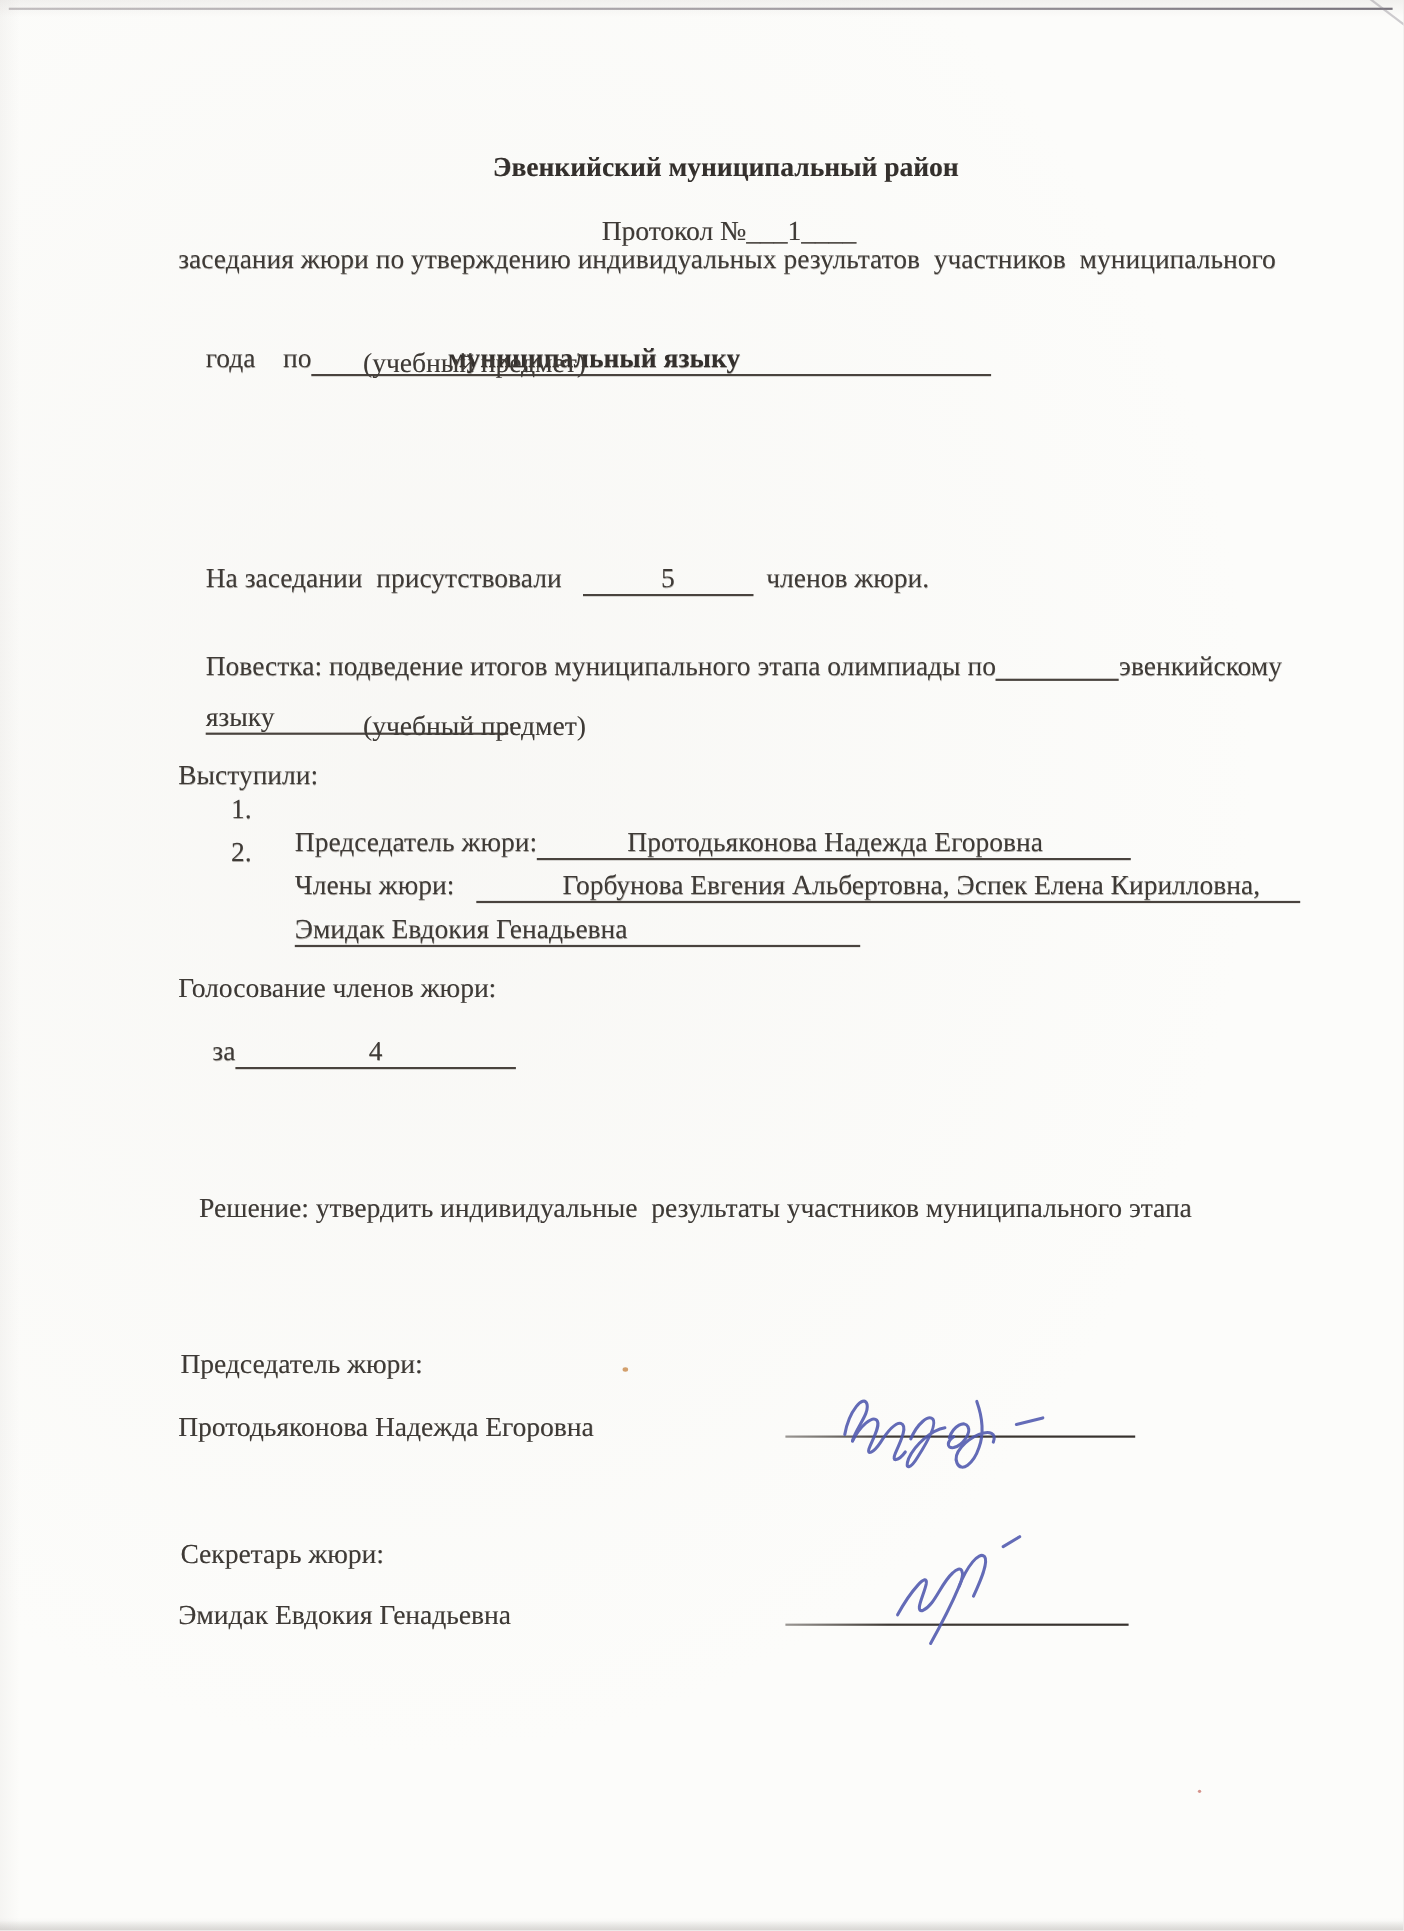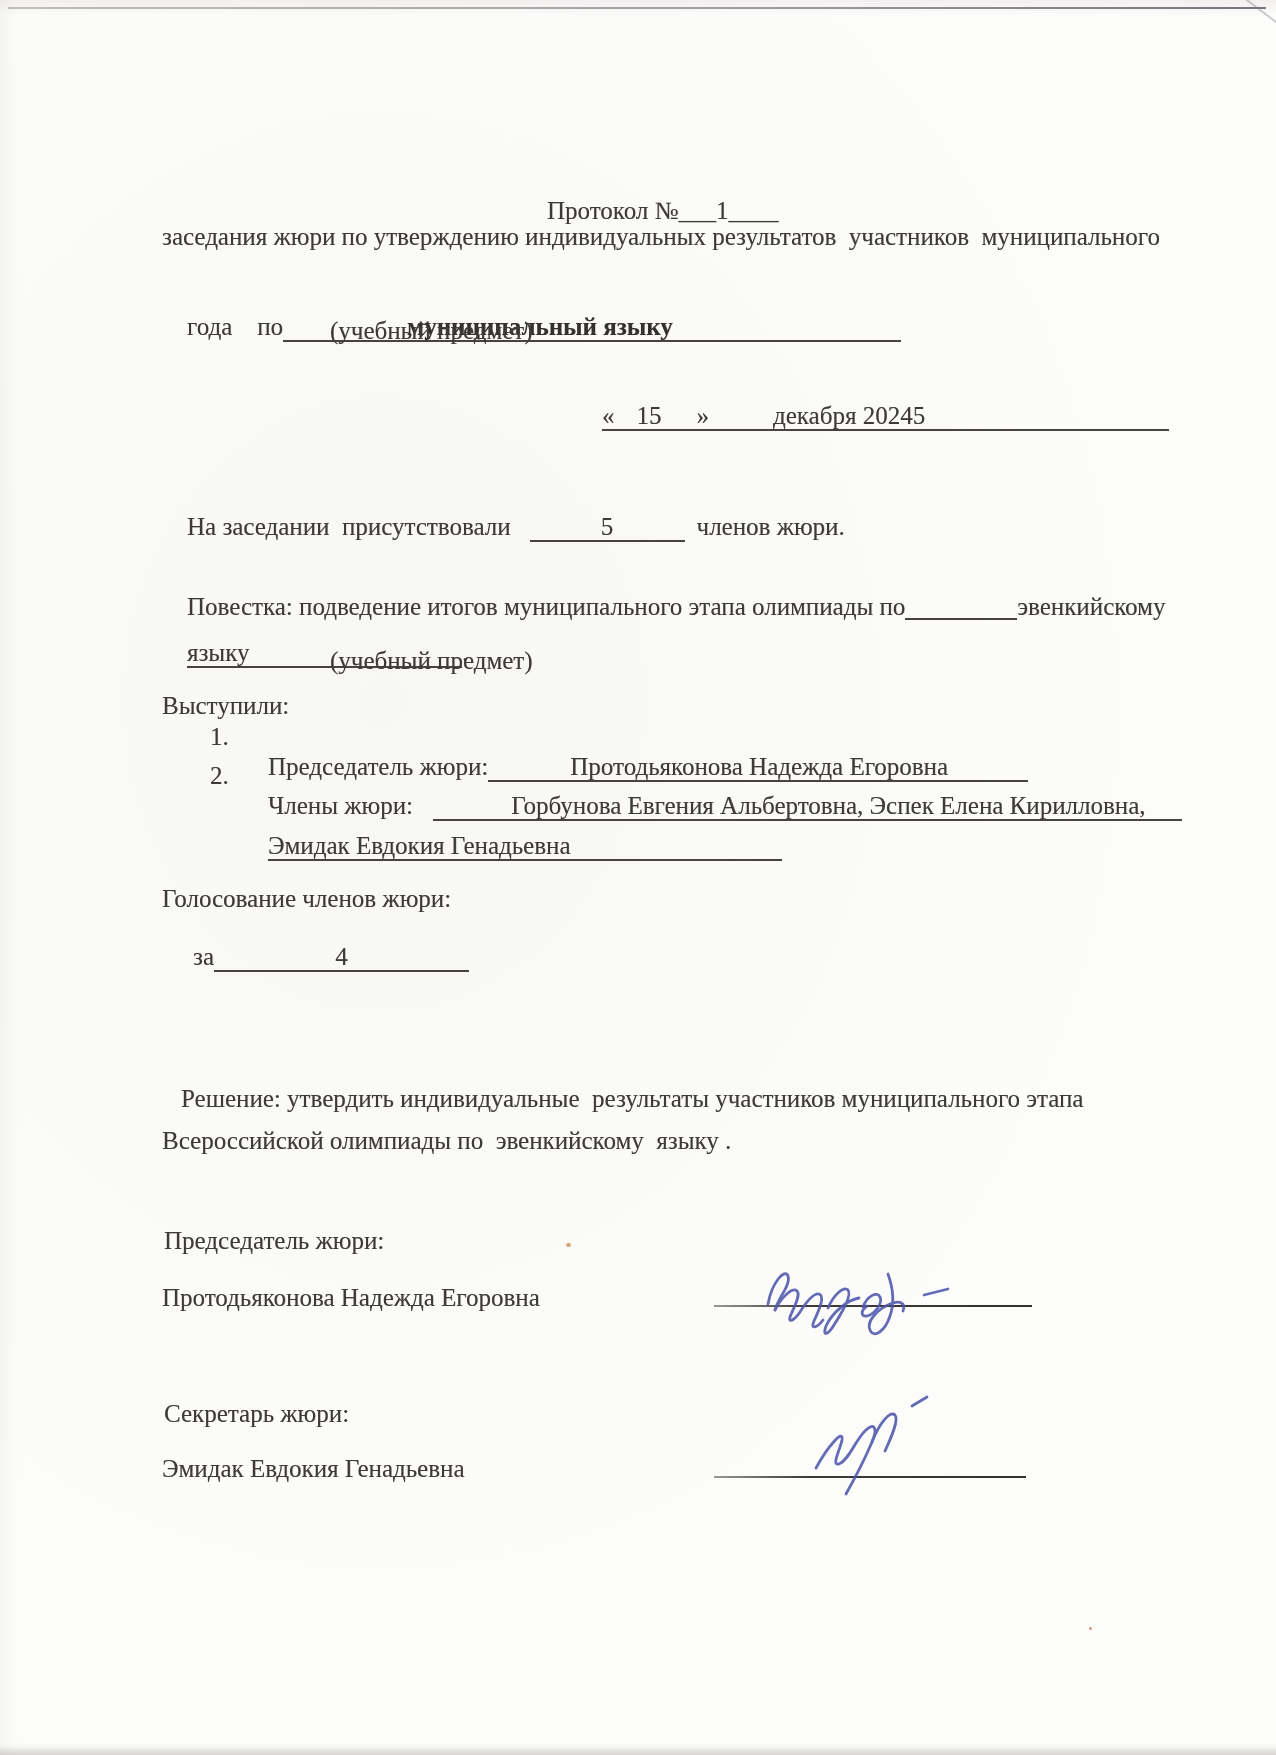--- a/index.html
+++ b/index.html
@@ -37,32 +37,30 @@
   svg.sig path{ fill:none; stroke-linecap:round; stroke-linejoin:round; }
 </style>
 </head>
 <body>
 
 <div class="page">
 
   <div class="top-edge"></div>
   <div class="corner-diag"></div>
 
+  <div class="row b" style="left:448px; top:138px;">Эвенкийский муниципальный район</div>
 
   <div class="row" style="left:547px; top:196px;">Протокол №___1____</div>
 
   <div class="row" style="left:162px; top:222px;">заседания жюри по утверждению индивидуальных результатов  участников  муниципального</div>
   <div class="row" style="left:162px; top:282px;">
     <span>года    по</span><span class="fill" style="width:618px; padding-left:124px;"><span class="b">муниципальный языку</span></span>
   </div>
   <div class="row" style="left:330px; top:316px;">(учебный предмет)</div>
 
-  <div class="row" style="left:577px; top:371px;">
-    <span class="fill" style="width:567px;"><span>«</span><span class="sp" style="width:22px;"></span><span>15</span><span class="sp" style="width:35px;"></span><span>»</span><span class="sp" style="width:64px;"></span><span>декабря 20245</span></span>
-  </div>
 
   <div class="row" style="left:162px; top:482px;">
     <span>На заседании  присутствовали</span><span class="fill center" style="width:155px; margin:0 12px 0 19px;"><span>5</span></span><span>членов жюри.</span>
   </div>
 
   <div class="row" style="left:162px; top:608px;">
     <span class="fill" style="width:275px;"><span>языку</span></span><span>.</span>
   </div>
   <div class="row" style="left:162px; top:562px;">
     <span>Повестка: подведение итогов муниципального этапа олимпиады по</span><span class="gap" style="width:112px;"></span><span>эвенкийскому</span>
@@ -83,21 +81,20 @@
   <div class="row" style="left:243px; top:801px;">
     <span class="fill" style="width:514px;"><span>Эмидак Евдокия Генадьевна</span></span>
   </div>
 
   <div class="row" style="left:162px; top:884px;font-family:Liberation Serif, serif;">Голосование членов жюри:</div>
   <div class="row" style="left:168px; top:912px;">
     <span>за</span><span class="fill center" style="width:255px;"><span>4</span></span>
   </div>
 
   <div class="row" style="left:181px; top:1084px;">Решение: утвердить индивидуальные  результаты участников муниципального этапа</div>
-  <div class="row" style="left:162px; top:1126px;">Всероссийской олимпиады по  эвенкийскому  языку .</div>
 
   <div class="row" style="left:164px; top:1226px;">Председатель жюри:</div>
   <div class="row" style="left:162px; top:1283px;">Протодьяконова Надежда Егоровна</div>
   <div class="sigline" style="left:714px; top:1305px; width:318px;"></div>
   <svg class="sig" style="left:762px; top:1258px;" width="220" height="90" viewBox="0 0 220 90">
     <g stroke="#4f58ae" stroke-width="2.8" opacity="0.88">
       <path d="M6,46 C10,24 23,10 26,18 C29,27 16,40 13,52"></path>
       <path d="M13,52 C20,38 31,29 35,33 C39,37 32,49 28,59 C26,65 32,63 38,54 C45,43 52,35 57,36 C63,38 58,50 52,63 C48,72 55,70 61,62"></path>
       <path d="M66,50 C72,36 82,28 86,32 C90,37 81,53 72,67 C66,77 60,79 64,68 C70,55 85,42 97,40"></path>
       <path d="M101,49 C105,38 115,33 118,39 C121,45 113,56 105,58 C98,59 99,52 105,48"></path>

